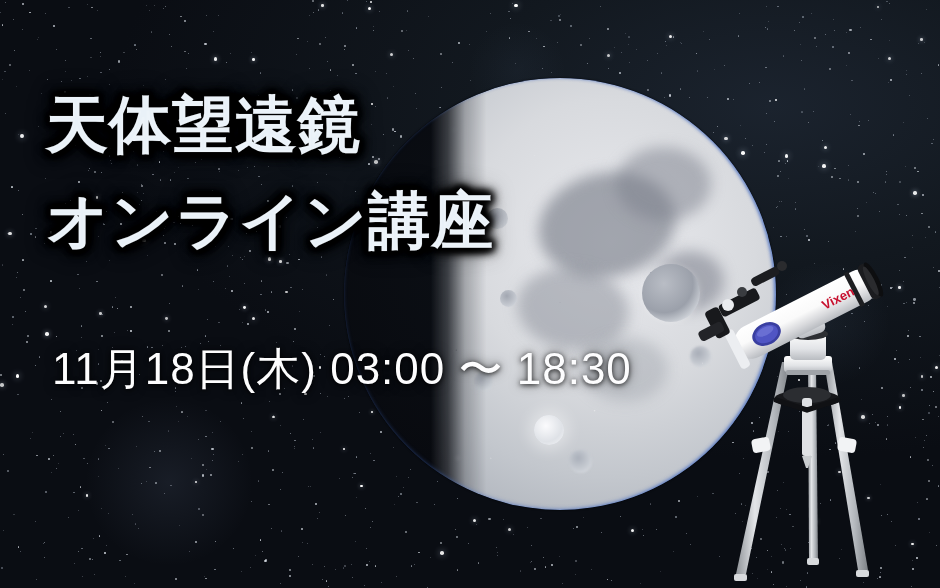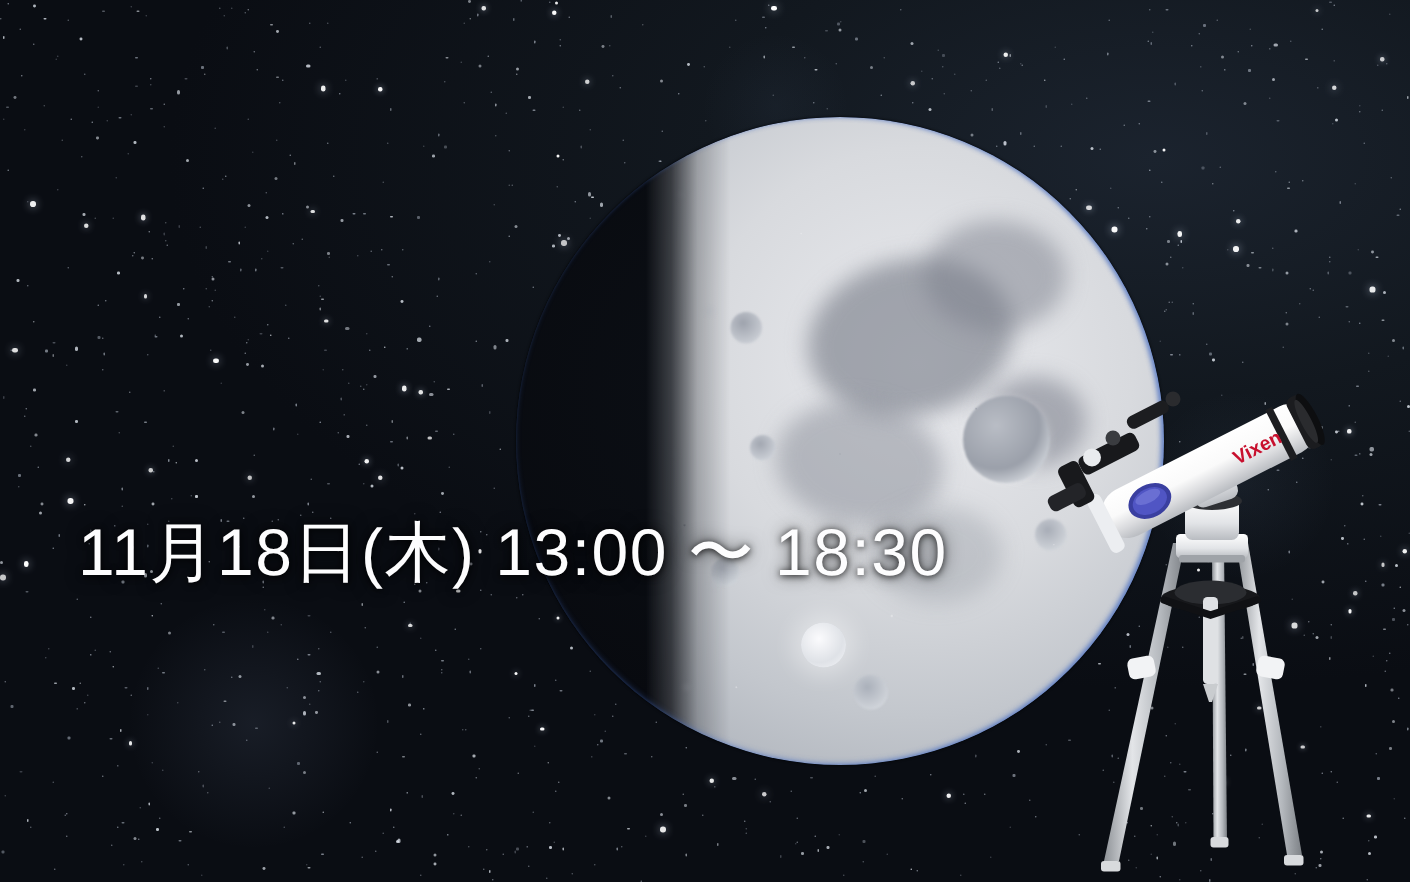--- a/index.html
+++ b/index.html
@@ -1257,19 +1257,23 @@
         <rect x="20" y="86" width="15" height="30" rx="4" fill="#18191c" transform="rotate(-27 27 101)"></rect>
         <rect x="8" y="104" width="26" height="11" rx="4" fill="#232428" transform="rotate(-27 21 109)"></rect>
         <circle cx="38" cy="83" r="6" fill="#e9ebee"></circle>
         <circle cx="52" cy="70" r="5" fill="#3a3c40"></circle>
         <rect x="60" y="50" width="30" height="9" rx="4" fill="#1c1d20" transform="rotate(-27 75 54)"></rect>
         <circle cx="92" cy="44" r="5" fill="#2a2b2e"></circle>
       </g>
     </svg>
   </div>
 
+  <div class="headline">
+    <span class="ln ln1">天体望遠鏡</span>
+    <span class="ln ln2">オンライン講座</span>
+  </div>
 
   <div class="datetime">
     <span class="ln ln1">11月18日(木)</span>
-    <span class="ln ln2">13:00 〜 18:30</span>
+    <span class="ln ln2">03:00 〜 18:30</span>
   </div>
 
 </div>
 
 </body></html>

